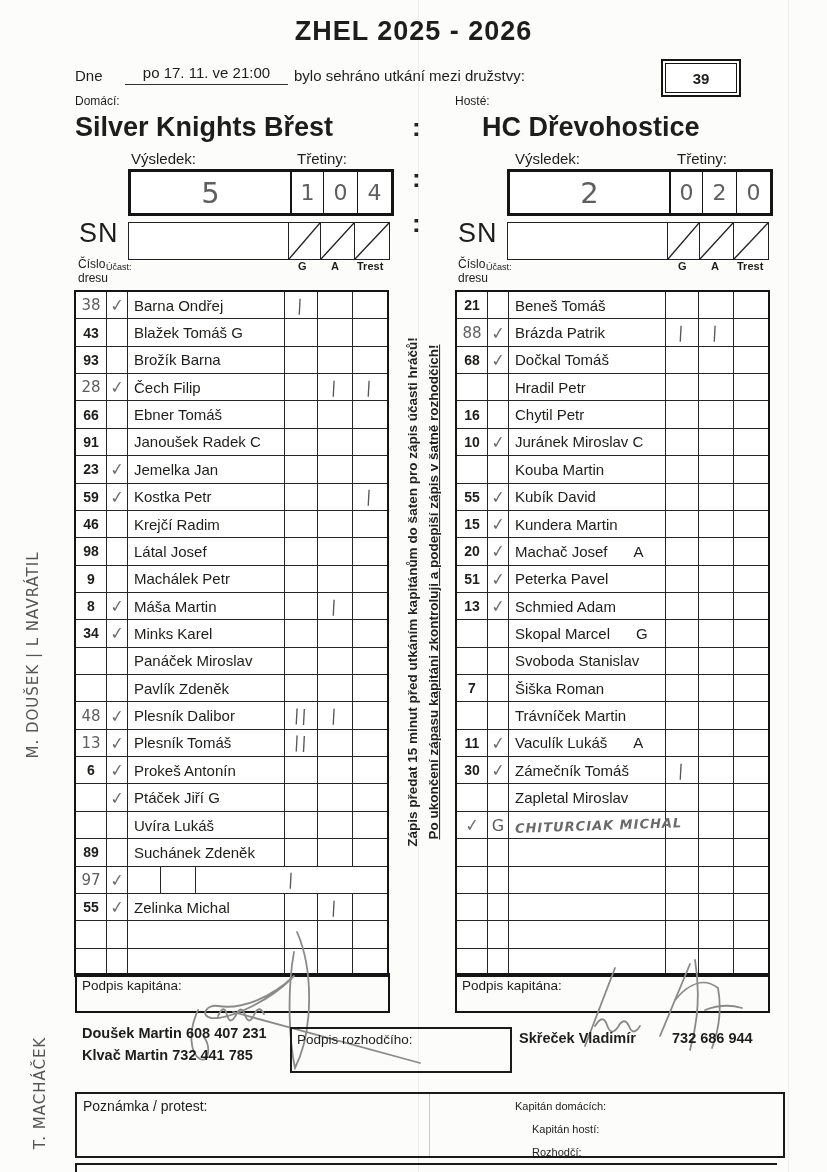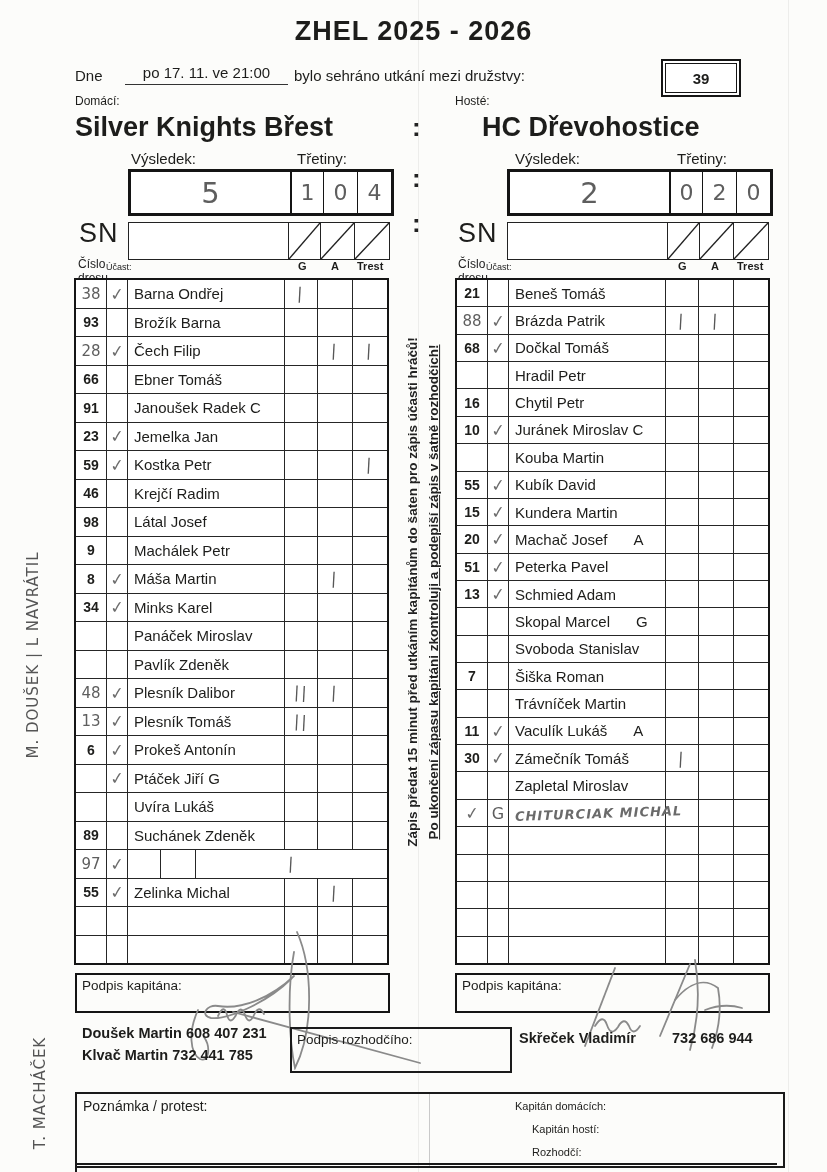--- a/index.html
+++ b/index.html
@@ -26,21 +26,21 @@
   .bigdigit{font-size:29px;}
   .pdigit{font-size:22px;}
   .snbox{height:36px;width:260px;border:1.7px solid #222;display:flex;background:#fff;}
   .sn-main{width:159px;border-right:1.5px solid #222;}
   .sn-c{width:31px;border-right:1.5px solid #222;position:relative;}
   .sn-c2{width:33px;border-right:1.5px solid #222;position:relative;}
   .sn-c3{flex:1;position:relative;}
   .sn-c svg,.sn-c2 svg,.sn-c3 svg{position:absolute;inset:0;width:100%;height:100%;}
   .snlabel{font-size:27px;letter-spacing:1px;}
   
-  .roster{width:315px;height:687px;border:2.4px solid #151515;display:flex;flex-direction:column;background:#fff;box-sizing:border-box;}
+  .roster{width:315px;height:687px;border:2.4px solid #151515;display:flex;flex-direction:column;background:#fff;box-sizing:border-box;margin-top:12px;}
   .r-row{flex:1;display:flex;border-bottom:1.3px solid #262626;min-height:0;}
   .r-row:last-child{border-bottom:none;}
   .cell{border-right:1.3px solid #262626;display:flex;align-items:center;box-sizing:border-box;overflow:visible;}
   .c-num{width:31px;justify-content:center;font-size:14px;font-weight:bold;}
   .c-chk{width:21px;justify-content:center;}
   .c-name{width:157px;padding-left:6px;font-size:15px;white-space:nowrap;}
   .c-g{width:33px;justify-content:center;}
   .c-a{width:35px;justify-content:center;}
   .c-t{flex:1;border-right:none;justify-content:center;}
   .chk{font-size:17px;color:#6c6c6c;transform:rotate(-6deg);font-family:"DejaVu Sans",sans-serif;}
@@ -52,21 +52,21 @@
   .colhead{font-size:12px;line-height:1.15;color:#222;}
   .gat{font-size:11px;font-weight:bold;}
   
   .notice{position:absolute;transform:translate(-50%,-50%) rotate(-90deg);white-space:nowrap;
           font-weight:bold;font-size:13.5px;line-height:1.55;text-align:center;color:#222;}
   .notice .u{text-decoration:underline;}
   
   .capbox{width:315px;height:40px;border:2.5px solid #141414;box-sizing:border-box;background:transparent;padding:3px 0 0 5px;font-size:13.5px;}
   .refbox{width:222px;height:46px;border:2.2px solid #1a1a1a;box-sizing:border-box;padding:3px 0 0 5px;font-size:13.5px;background:transparent;}
   .contact{font-size:14.5px;font-weight:bold;white-space:nowrap;}
-  .notebox{width:710px;height:76px;border:2.2px solid #1a1a1a;box-sizing:border-box;position:absolute;}
+  .notebox{width:710px;height:66px;border:2.2px solid #1a1a1a;box-sizing:border-box;position:absolute;}
   .notebox .divider{position:absolute;left:352px;top:0;bottom:0;width:1px;background:#c9c9c9;}
   .miniLbl{font-size:11px;}
   .marginnote{position:absolute;transform:translate(-50%,-50%) rotate(-90deg);white-space:nowrap;
               color:#555;font-family:"DejaVu Sans",sans-serif;font-size:15px;letter-spacing:1px;}
   .sig{position:absolute;pointer-events:none;}
   .sig path{fill:none;stroke:#8a8a8a;stroke-width:1.8;stroke-linecap:round;}
   .partialbox{position:absolute;left:75px;top:1163px;width:700px;height:9px;border-top:2px solid #1a1a1a;border-left:2px solid #1a1a1a;}
 </style>
 </head>
 <body>
@@ -178,20 +178,32 @@
           <span>Barna Ondřej</span>
         </div>
         <div class="cell c-g">
           <span class="tally">|</span>
         </div>
         <div class="cell c-a"></div>
         <div class="cell c-t"></div>
       </div>
       <div class="r-row">
         <div class="cell c-num">
+          <span>43</span>
+        </div>
+        <div class="cell c-chk"></div>
+        <div class="cell c-name">
+          <span>Blažek Tomáš G</span>
+        </div>
+        <div class="cell c-g"></div>
+        <div class="cell c-a"></div>
+        <div class="cell c-t"></div>
+      </div>
+      <div class="r-row">
+        <div class="cell c-num">
           <span>93</span>
         </div>
         <div class="cell c-chk"></div>
         <div class="cell c-name">
           <span>Brožík Barna</span>
         </div>
         <div class="cell c-g"></div>
         <div class="cell c-a"></div>
         <div class="cell c-t"></div>
       </div>

